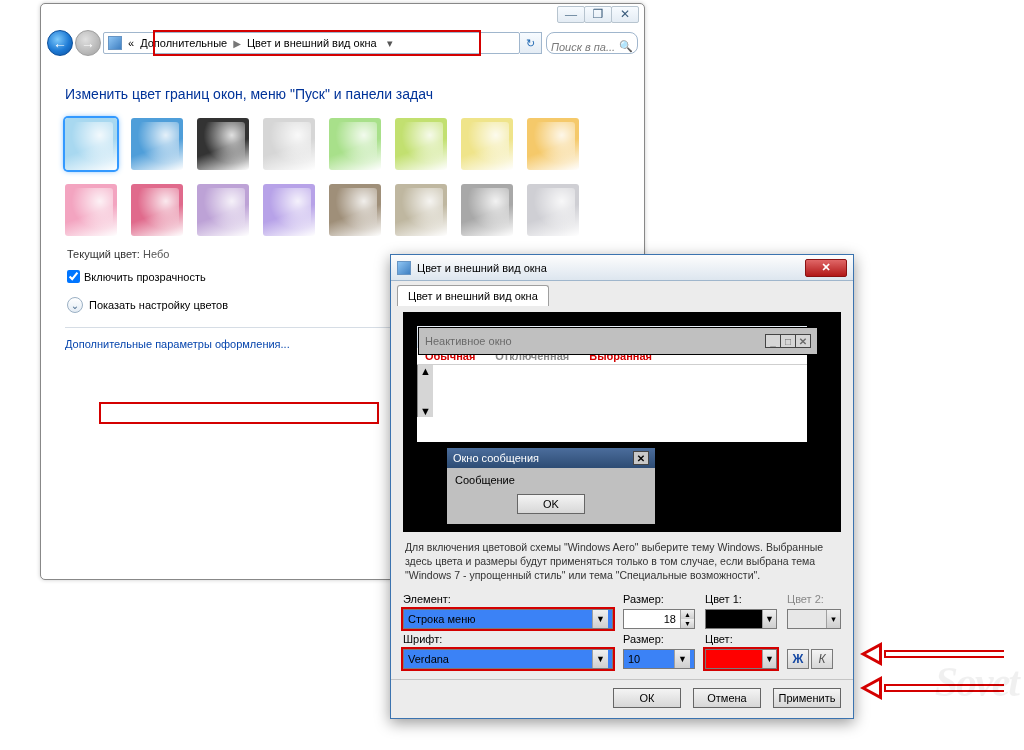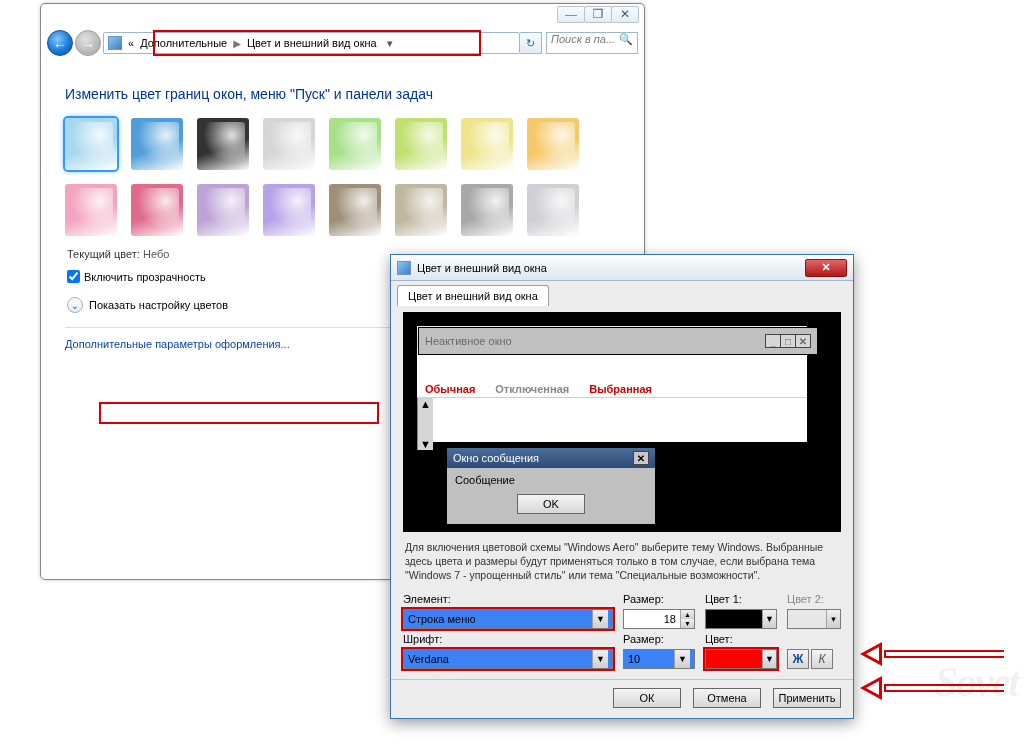--- a/index.html
+++ b/index.html
@@ -11,21 +11,21 @@
 .title-btns span { width: 28px; height: 17px; border: 1px solid #b7c4cf; border-radius: 2px; background: linear-gradient(#f7fbff,#e4ecf4); display: flex; align-items: center; justify-content: center; color: #3b5c7c; font-family: "Segoe UI"; font-size: 12px; cursor: pointer; margin-left: -1px; }
 .addr-row { margin-top: 24px; height: 30px; display: flex; align-items: center; padding: 3px 6px; }
 .nav-btn { width: 26px; height: 26px; border-radius: 50%; background: radial-gradient(circle at 40% 35%, #7ecafc 0%, #1d79d4 55%, #0a4e9b 100%); border: 1px solid #0a4e9b; margin-right: 2px; display:flex;align-items:center;justify-content:center; color:#fff; font-size:14px; cursor:pointer; }
 .nav-btn.fwd { background: radial-gradient(circle at 40% 35%, #e0e0e0 0%, #bdbdbd 55%, #9e9e9e 100%); border-color:#9e9e9e; }
 .addr-bar { flex:1; height:22px; border:1px solid #a0b6cd; background:#fff; display:flex; align-items:center; padding:0 4px; gap:6px; border-radius:2px; }
 .addr-bar .ico { width:14px; height:14px; display:inline-block; border:1px solid #6795c4; background:linear-gradient(135deg,#8ec5f4,#3f7fc1); }
 .addr-bar .crumb { color:#000; cursor:pointer; }
 .addr-bar .sep { color:#777; font-size:10px; }
 .drop { width:14px; text-align:center; color:#555; cursor:pointer; }
 .refresh { width:22px; height:22px; border:1px solid #a0b6cd; border-left:none; display:flex;align-items:center;justify-content:center; background:linear-gradient(#f7fbff,#e4ecf4); color:#1d66b1; cursor:pointer; }
-.search { width:92px; height:22px; border:1px solid #a0b6cd; margin-left:4px; display:flex; align-items:flex-start; padding:0 4px; color:#7a7a7a; font-style:italic; border-radius:0; }
+.search { width:92px; height:22px; border:1px solid #a0b6cd; margin-left:4px; display:flex; align-items:flex-end; padding:0 4px; color:#7a7a7a; font-style:italic; border-radius:8px; }
 .search .mag { margin-left:auto; color:#1d66b1; font-style:normal; cursor:pointer; }
 .red-box-addr { position:absolute; left:112px; top:26px; width:328px; height:26px; border:2px solid #d40000; pointer-events:none; }
 
 .body-area { padding: 28px 24px 10px 24px; flex:1; overflow:hidden; }
 h1.head { font-size: 14px; color:#003399; font-weight:normal; margin-bottom:16px; }
 .swatches { display:flex; flex-wrap:wrap; gap:14px; margin-bottom:12px; }
 .swatch { width:52px; height:52px; border-radius:3px; position:relative; cursor:pointer; }
 .swatch::after { content:""; position:absolute; inset:4px; border-radius:3px; background: radial-gradient(circle at 70% 30%, rgba(255,255,255,.85) 0%, rgba(255,255,255,0) 65%); }
 .sw-sel { box-shadow: 0 0 0 2px #3399ff, 0 0 6px #3399ff; }
 .cur-row { font-size:11px; color:#333; margin:6px 2px 10px 2px; }
@@ -53,21 +53,21 @@
 
 .preview { border:3px solid #000; background:#000; padding:10px 10px 12px 10px; height:220px; position:relative; }
 .pv-win { position:absolute; background:#c0c0c0; border:1px solid #000; }
 .pv-inactive { left:12px; top:12px; width:400px; height:28px; }
 .pv-title { display:flex; align-items:center; padding:0 6px; height:100%; font-size:11px; color:#6a6a6a; }
 .pv-btns { margin-left:auto; display:flex; gap:0; }
 .pv-btns span { width:16px;height:14px;border:1px solid #444;background:#d6d6d6;display:flex;align-items:center;justify-content:center;font-size:10px;font-weight:bold; margin-left:-1px; cursor:default; }
 .pv-active { left:26px; top:40px; width:392px; height:118px; background:#fff; border:1px solid #000; }
 .pv-active .pv-title { background:linear-gradient(#e8eef6,#c9d9ea); height:22px; color:#000; }
 .pv-menu { display:flex; gap:20px; padding:2px 8px; font-size:11px; background:#fff; border-bottom:1px solid #cfcfcf; }
-.pv-menu .m { font-weight:bold;margin-top:33px; }
+.pv-menu .m { font-weight:bold; }
 .pv-menu .m1 { color:#d40000; }
 .pv-menu .m2 { color:#888; }
 .pv-menu .m3 { color:#d40000; }
 .pv-txt { padding:4px 8px; font-size:11px; border:1px solid #bbb; margin:2px; height:30px; position:relative; }
 .pv-scroll { width:16px; background:#d6d6d6; border-left:1px solid #888; display:flex; flex-direction:column; justify-content:space-between; align-items:center; font-size:9px; }
 .pv-msg { left:40px; top:132px; width:210px; background:#c0c0c0; border:1px solid #000; position:absolute; }
 .pv-msg .pv-title { background:linear-gradient(#4b6d9c,#2d4c74); color:#fff; height:20px; }
 .pv-msg .pv-title .pv-btns span { background:#c8c8c8; color:#000; }
 .pv-msg-body { padding:6px 8px 10px 8px; background:#c0c0c0; font-size:11px; display:flex; flex-direction:column; align-items:center; gap:8px; }
 .pv-msg-body .lbl { align-self:flex-start; color:#000; }

